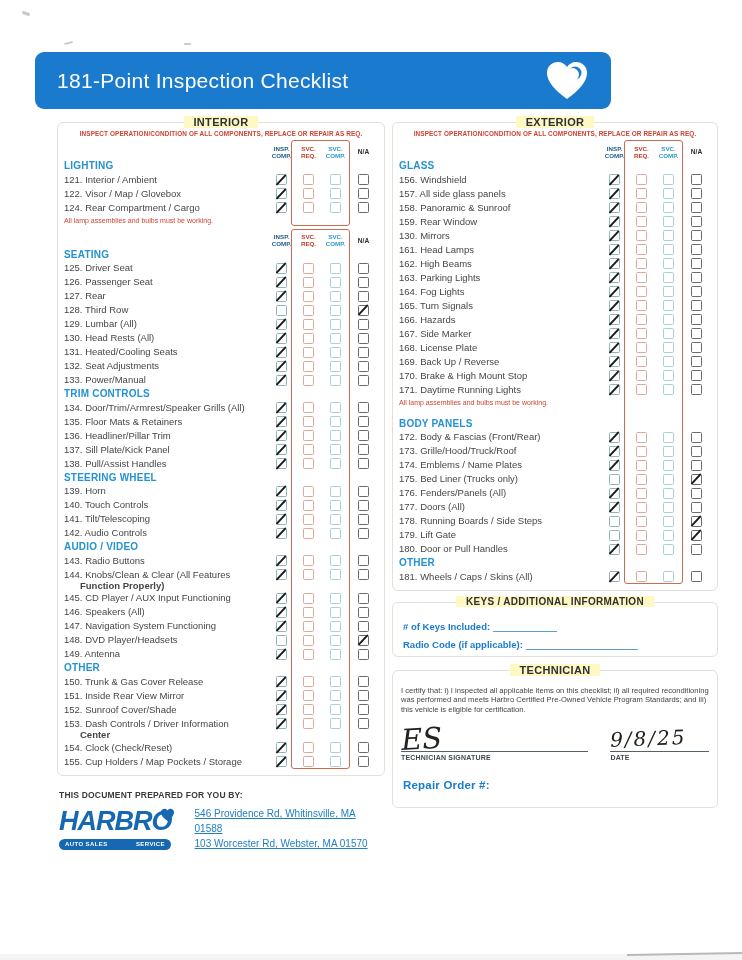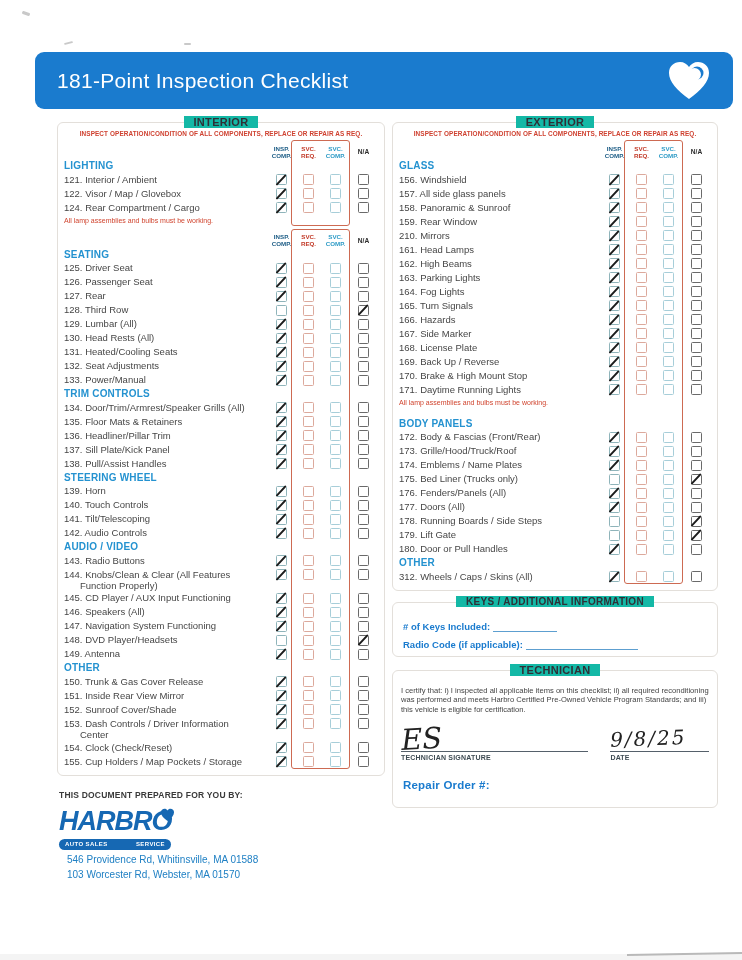--- a/index.html
+++ b/index.html
@@ -4,52 +4,52 @@
 <style>
   html,body{margin:0;padding:0;background:#ffffff;}
   .page{position:relative;width:742px;height:960px;background:#ffffff;overflow:hidden;
         font-family:"Liberation Sans",sans-serif;color:#464646;}
   
   .artifact{position:absolute;background:#c9c9c9;border-radius:1px;}
   .paper-edge{position:absolute;right:0;bottom:5px;width:115px;height:2px;background:#b9b9b9;transform:rotate(-1deg);}
   .bottom-strip{position:absolute;left:0;bottom:0;width:100%;height:6px;background:#f4f4f4;}
 
   
-  .header-bar{position:absolute;left:35px;top:52px;width:698px;height:57px;background:#1a7bce;
+  .header-bar{position:absolute;left:35px;top:52px;width:576px;height:57px;background:#1a7bce;
               border-radius:9px;display:flex;align-items:center;padding:0 22px;box-sizing:border-box;}
   .header-title{color:#ffffff;font-size:21px;font-weight:500;letter-spacing:.3px;}
   .header-heart{margin-left:auto;width:44px;height:40px;}
 
   
   .left-col{position:absolute;left:57px;top:122px;width:328px;}
   .right-col{position:absolute;left:392px;top:122px;width:326px;}
 
   
   .fs{border:1px solid #e3dfda;border-radius:6px;padding:0 6px 6px;background:#fff;position:relative;}
   .fs-legend{display:flex;justify-content:center;transform:translateY(-7px);}
-  .fs-legend span{background:#14b8a6;padding:0 10px;font-size:11px;font-weight:bold;color:#2f2f36;letter-spacing:.3px;}
+  .fs-legend span{background:#fef9c3;padding:0 10px;font-size:11px;font-weight:bold;color:#2f2f36;letter-spacing:.3px;}
   .fs-sub{margin-top:-5px;text-align:center;font-size:6.4px;font-weight:bold;color:#cf4130;letter-spacing:.1px;}
 
   .group{position:relative;margin-top:4px;}
   .red-box{position:absolute;top:-1px;bottom:0;right:28px;width:57px;border:1px solid #cd6a52;border-radius:3px;pointer-events:none;}
 
   .hdr-row{display:flex;align-items:flex-end;height:18px;margin-top:2px;}
   .hdr-spacer{flex:1;}
   .hcell{width:27px;text-align:center;font-size:6.2px;font-weight:bold;line-height:1.15;}
   .hcell.na{width:29px;font-size:6.6px;color:#2c2c2c;padding-bottom:3px;}
   .hcell.insp{color:#1d5d86;}
   .hcell.req{color:#c23a28;}
   .hcell.comp{color:#2e9bc6;}
 
   .sec-hdr{font-size:10px;font-weight:bold;color:#2492d0;letter-spacing:.2px;height:13.5px;line-height:13.5px;}
   .sec-gap{margin-top:9px;}
 
   .irow{display:flex;align-items:flex-start;min-height:14px;}
   .ilabel{flex:1;font-size:9.5px;color:#464646;line-height:1.2;padding-top:1px;}
-  .ilabel .l2{padding-left:16px;}
+  .ilabel .l2{padding-left:16px;font-weight:bold;}
   .cbcell{width:27px;display:flex;justify-content:center;padding-top:1.5px;box-sizing:border-box;}
   .cbcell.na{width:29px;}
   .cb{position:relative;width:9px;height:9px;border-radius:1.5px;background:#fff;}
   .cb.insp{border:1px solid #8fb4ba;}
   .cb.req{border:1px solid #dca99c;}
   .cb.comp{border:1px solid #a7ced9;}
   .cb.nabox{border:1px solid #6a6a6a;}
   .slash{position:absolute;left:-3px;top:3.5px;width:14px;height:1.8px;background:#1c1c1c;transform:rotate(-47deg);border-radius:1px;}
   .note{font-size:7px;color:#d0442e;height:11px;line-height:11px;}
 
@@ -68,28 +68,28 @@
   .hand{font-family:"DejaVu Serif",serif;font-style:italic;color:#222;}
   .sig-script{font-size:29px;transform:rotate(-3deg);height:32px;line-height:32px;}
   .date-script{font-size:20px;height:32px;line-height:38px;letter-spacing:2px;transform:rotate(-2deg);}
   .sig-line{border-bottom:1.5px solid #55606a;}
   .sig-label{font-size:7px;font-weight:bold;color:#3d4a52;margin-top:2px;letter-spacing:.2px;}
   .repair{font-size:11.5px;font-weight:bold;color:#1a7bce;margin:18px 0 0 4px;letter-spacing:.2px;}
 
   
   .footer{margin-top:14px;padding-left:2px;}
   .prepared{font-size:8.5px;font-weight:bold;color:#3a3a3a;letter-spacing:.2px;}
-  .logo-row{display:flex;align-items:flex-start;margin-top:6px;flex-direction:column;}
+  .logo-row{display:flex;align-items:center;margin-top:6px;}
   .logo{position:relative;width:118px;height:46px;}
   .logo-text{font-size:27px;font-weight:bold;font-style:italic;color:#1668b3;letter-spacing:-1px;line-height:30px;}
   .logo-heart{position:absolute;right:2px;top:2px;width:15px;height:14px;}
   .logo-ribbon{position:absolute;left:0;bottom:2px;width:112px;height:11px;background:#1668b3;border-radius:6px;
                display:flex;justify-content:space-between;align-items:center;padding:0 6px;box-sizing:border-box;}
   .logo-ribbon span{font-size:6px;font-weight:bold;color:#fff;letter-spacing:.4px;}
-  .addr{margin-left:8px;font-size:10px;font-weight:500;color:#2080c4;line-height:1.5;}
+  .addr{margin-left:18px;font-size:10px;font-weight:500;color:#2080c4;line-height:1.5;text-decoration:underline;}
 </style>
 </head>
 <body>
 
 <div class="page">
 
   <div class="artifact" style="left:22px;top:12px;width:8px;height:3px;transform:rotate(20deg);"></div>
   <div class="artifact" style="left:64px;top:42px;width:9px;height:2px;transform:rotate(-14deg);"></div>
   <div class="artifact" style="left:184px;top:43px;width:7px;height:2px;"></div>
 
@@ -929,21 +929,21 @@
               </div>
               <div class="cbcell">
                 <div class="cb comp"></div>
               </div>
               <div class="cbcell na">
                 <div class="cb nabox"></div>
               </div>
             </div>
             <div class="irow">
               <div class="ilabel">
-                <div>210. Mirrors</div>
+                <div>130. Mirrors</div>
               </div>
               <div class="cbcell">
                 <div class="cb insp">
                   <div class="slash"></div>
                 </div>
               </div>
               <div class="cbcell">
                 <div class="cb req"></div>
               </div>
               <div class="cbcell">
@@ -1331,21 +1331,21 @@
               <div class="cbcell">
                 <div class="cb comp"></div>
               </div>
               <div class="cbcell na">
                 <div class="cb nabox"></div>
               </div>
             </div>
             <div class="sec-hdr">OTHER</div>
             <div class="irow">
               <div class="ilabel">
-                <div>312. Wheels / Caps / Skins (All)</div>
+                <div>181. Wheels / Caps / Skins (All)</div>
               </div>
               <div class="cbcell">
                 <div class="cb insp">
                   <div class="slash"></div>
                 </div>
               </div>
               <div class="cbcell">
                 <div class="cb req"></div>
               </div>
               <div class="cbcell">

